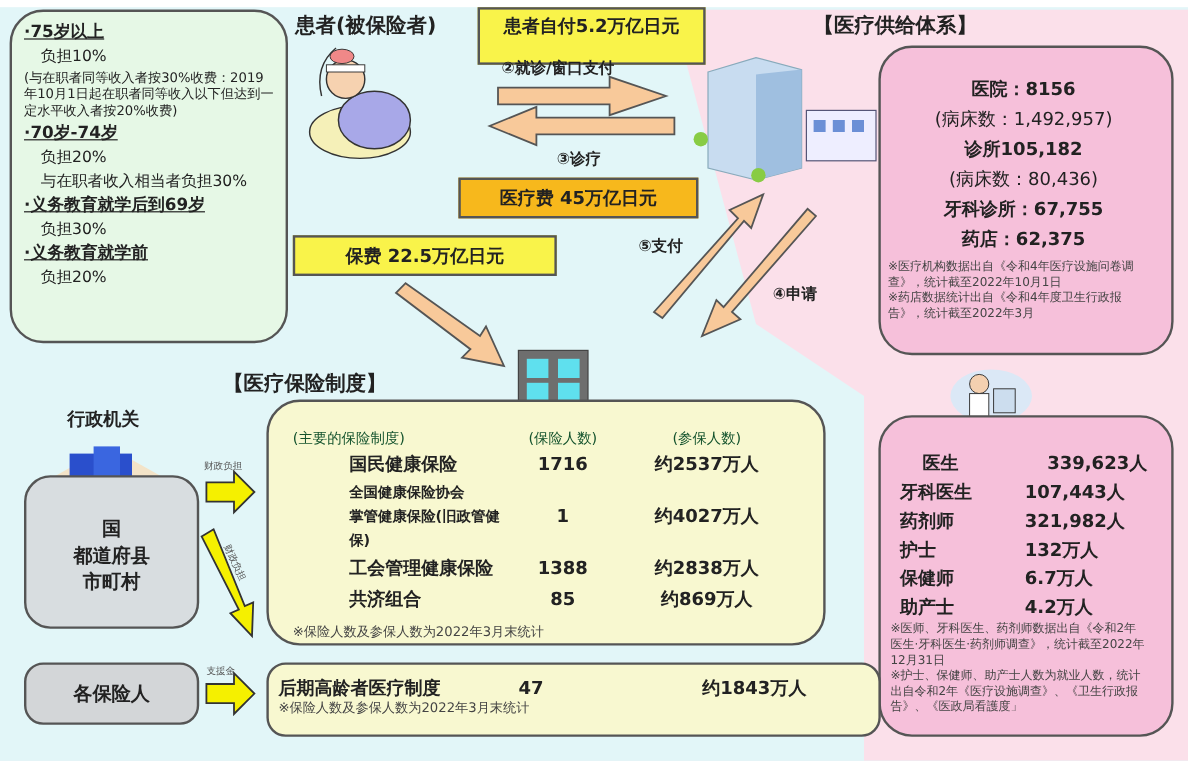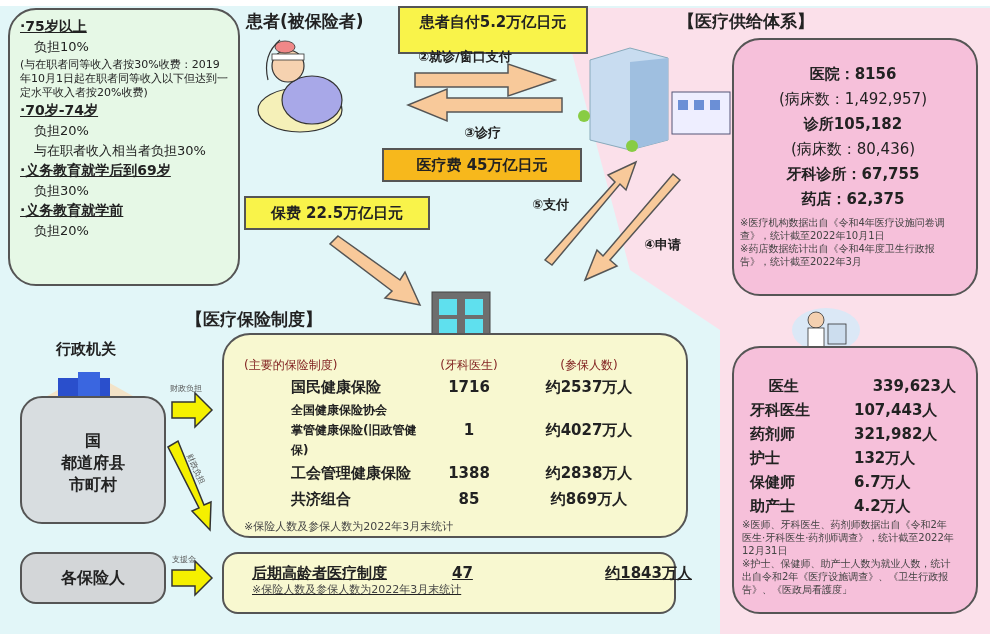--- a/index.html
+++ b/index.html
@@ -40,22 +40,22 @@
   .small-lbl { position: absolute; font-size: 13px; font-weight: bold; }
   .pink-box { background: #f6c0da; }
   .row { display: flex; justify-content: center; font-weight: bold; font-size: 15px; line-height: 25px; }
   .row.sub { font-weight: normal; }
   .foot { font-size: 10px; line-height: 13px; color: #444; }
   .ins-box { left: 222px; top: 333px; width: 466px; height: 205px; background: #f8f8d0; padding: 22px 20px 0 20px; }
   .ins-grid { display: grid; grid-template-columns: 180px 90px 150px; align-items: center; }
   .ins-grid .c1 { font-weight: bold; font-size: 14px; padding-left: 47px; }
   .ins-grid .c2 { font-weight: bold; font-size: 15px; text-align: center; }
   .ins-grid .c3 { font-weight: bold; font-size: 15px; text-align: center; }
-  .ins-grid .hdr { font-weight: normal; font-size: 12px; color: #7f1d1d; }
-  .elder-box { left: 222px; top: 552px; width: 454px; height: 62px; background: #f8f8d0; border-radius: 16px; padding: 10px 28px; text-decoration: underline; }
+  .ins-grid .hdr { font-weight: normal; font-size: 12px; color: #14532d; }
+  .elder-box { left: 222px; top: 552px; width: 512px; height: 62px; background: #f8f8d0; border-radius: 16px; padding: 10px 8px; }
   .gov-box { left: 20px; top: 396px; width: 146px; height: 128px; background: #d8dde0; border-radius: 22px; text-align:center; padding-top: 32px; font-weight:bold; font-size: 16px; line-height: 22px; }
   .insurer-box { left: 20px; top: 552px; width: 146px; height: 52px; background: #d3d6d8; border-radius: 16px; text-align:center; line-height: 48px; font-weight:bold; font-size: 16px; }
   .svgl { position: absolute; left: 0; top: 0; }
   .tiny { position:absolute; font-size: 8px; color:#555; }
 </style>
 </head>
 <body>
 
 <div class="bg-left"></div>
 <div class="bg-pink"></div>
@@ -134,21 +134,21 @@
   <div class="p">负担30%</div>
   <div class="h">·义务教育就学前</div>
   <div class="p">负担20%</div>
 </div>
 
 <div class="title" style="left:246px; top:10px;text-align:right;">患者(被保险者)</div>
 <div class="ylabel" style="left:398px; top:6px; width:190px; height:48px;">患者自付5.2万亿日元</div>
 <div class="small-lbl" style="left:418px; top:48px;">②就诊/窗口支付</div>
 <div class="small-lbl" style="left:464px; top:124px;">③诊疗</div>
 <div class="olabel" style="left:382px; top:148px; width:200px; height:34px;">医疗费 45万亿日元</div>
-<div class="ylabel" style="left:244px; top:196px; width:186px; height:34px; line-height:30px;">保费 22.5万亿日元</div>
+<div class="ylabel" style="left:244px; top:196px; width:220px; height:34px; line-height:30px;">保费 22.5万亿日元</div>
 <div class="small-lbl" style="left:532px; top:196px;">⑤支付</div>
 <div class="small-lbl" style="left:644px; top:236px;">④申请</div>
 
 <div class="title" style="left:678px; top:10px;">【医疗供给体系】</div>
 <div class="box pink-box" style="left:732px; top:38px; width:246px; height:258px; padding:22px 24px 0 20px;">
   <div class="row">
       <span>医院：</span>
       <span>8156</span>
     </div>
   <div class="row sub">
@@ -199,21 +199,21 @@
       <span>4.2万人</span>
     </div>
   <div class="foot" style="margin-left:-8px;">※医师、牙科医生、药剂师数据出自《令和2年医生·牙科医生·药剂师调查》，统计截至2022年12月31日</div>
   <div class="foot" style="margin-left:-8px;">※护士、保健师、助产士人数为就业人数，统计出自令和2年《医疗设施调查》、《卫生行政报告》、《医政局看護度」</div>
 </div>
 
 <div class="title" style="left:186px; top:308px;">【医疗保险制度】</div>
 <div class="box ins-box">
   <div class="ins-grid">
     <div class="hdr">(主要的保险制度)</div>
-    <div class="hdr c2" style="font-weight:normal;font-size:12px;">(牙科医生)</div>
+    <div class="hdr c2" style="font-weight:normal;font-size:12px;">(保险人数)</div>
     <div class="hdr c3" style="font-weight:normal;font-size:12px;">(参保人数)</div>
 
     <div class="c1" style="font-size:15px; line-height:26px;">国民健康保险</div>
     <div class="c2">1716</div>
     <div class="c3">约2537万人</div>
 
     <div class="c1" style="font-size:12px; line-height:20px;">
         <div>全国健康保险协会</div>
         <div>掌管健康保险(旧政管健保)</div>
       </div>

